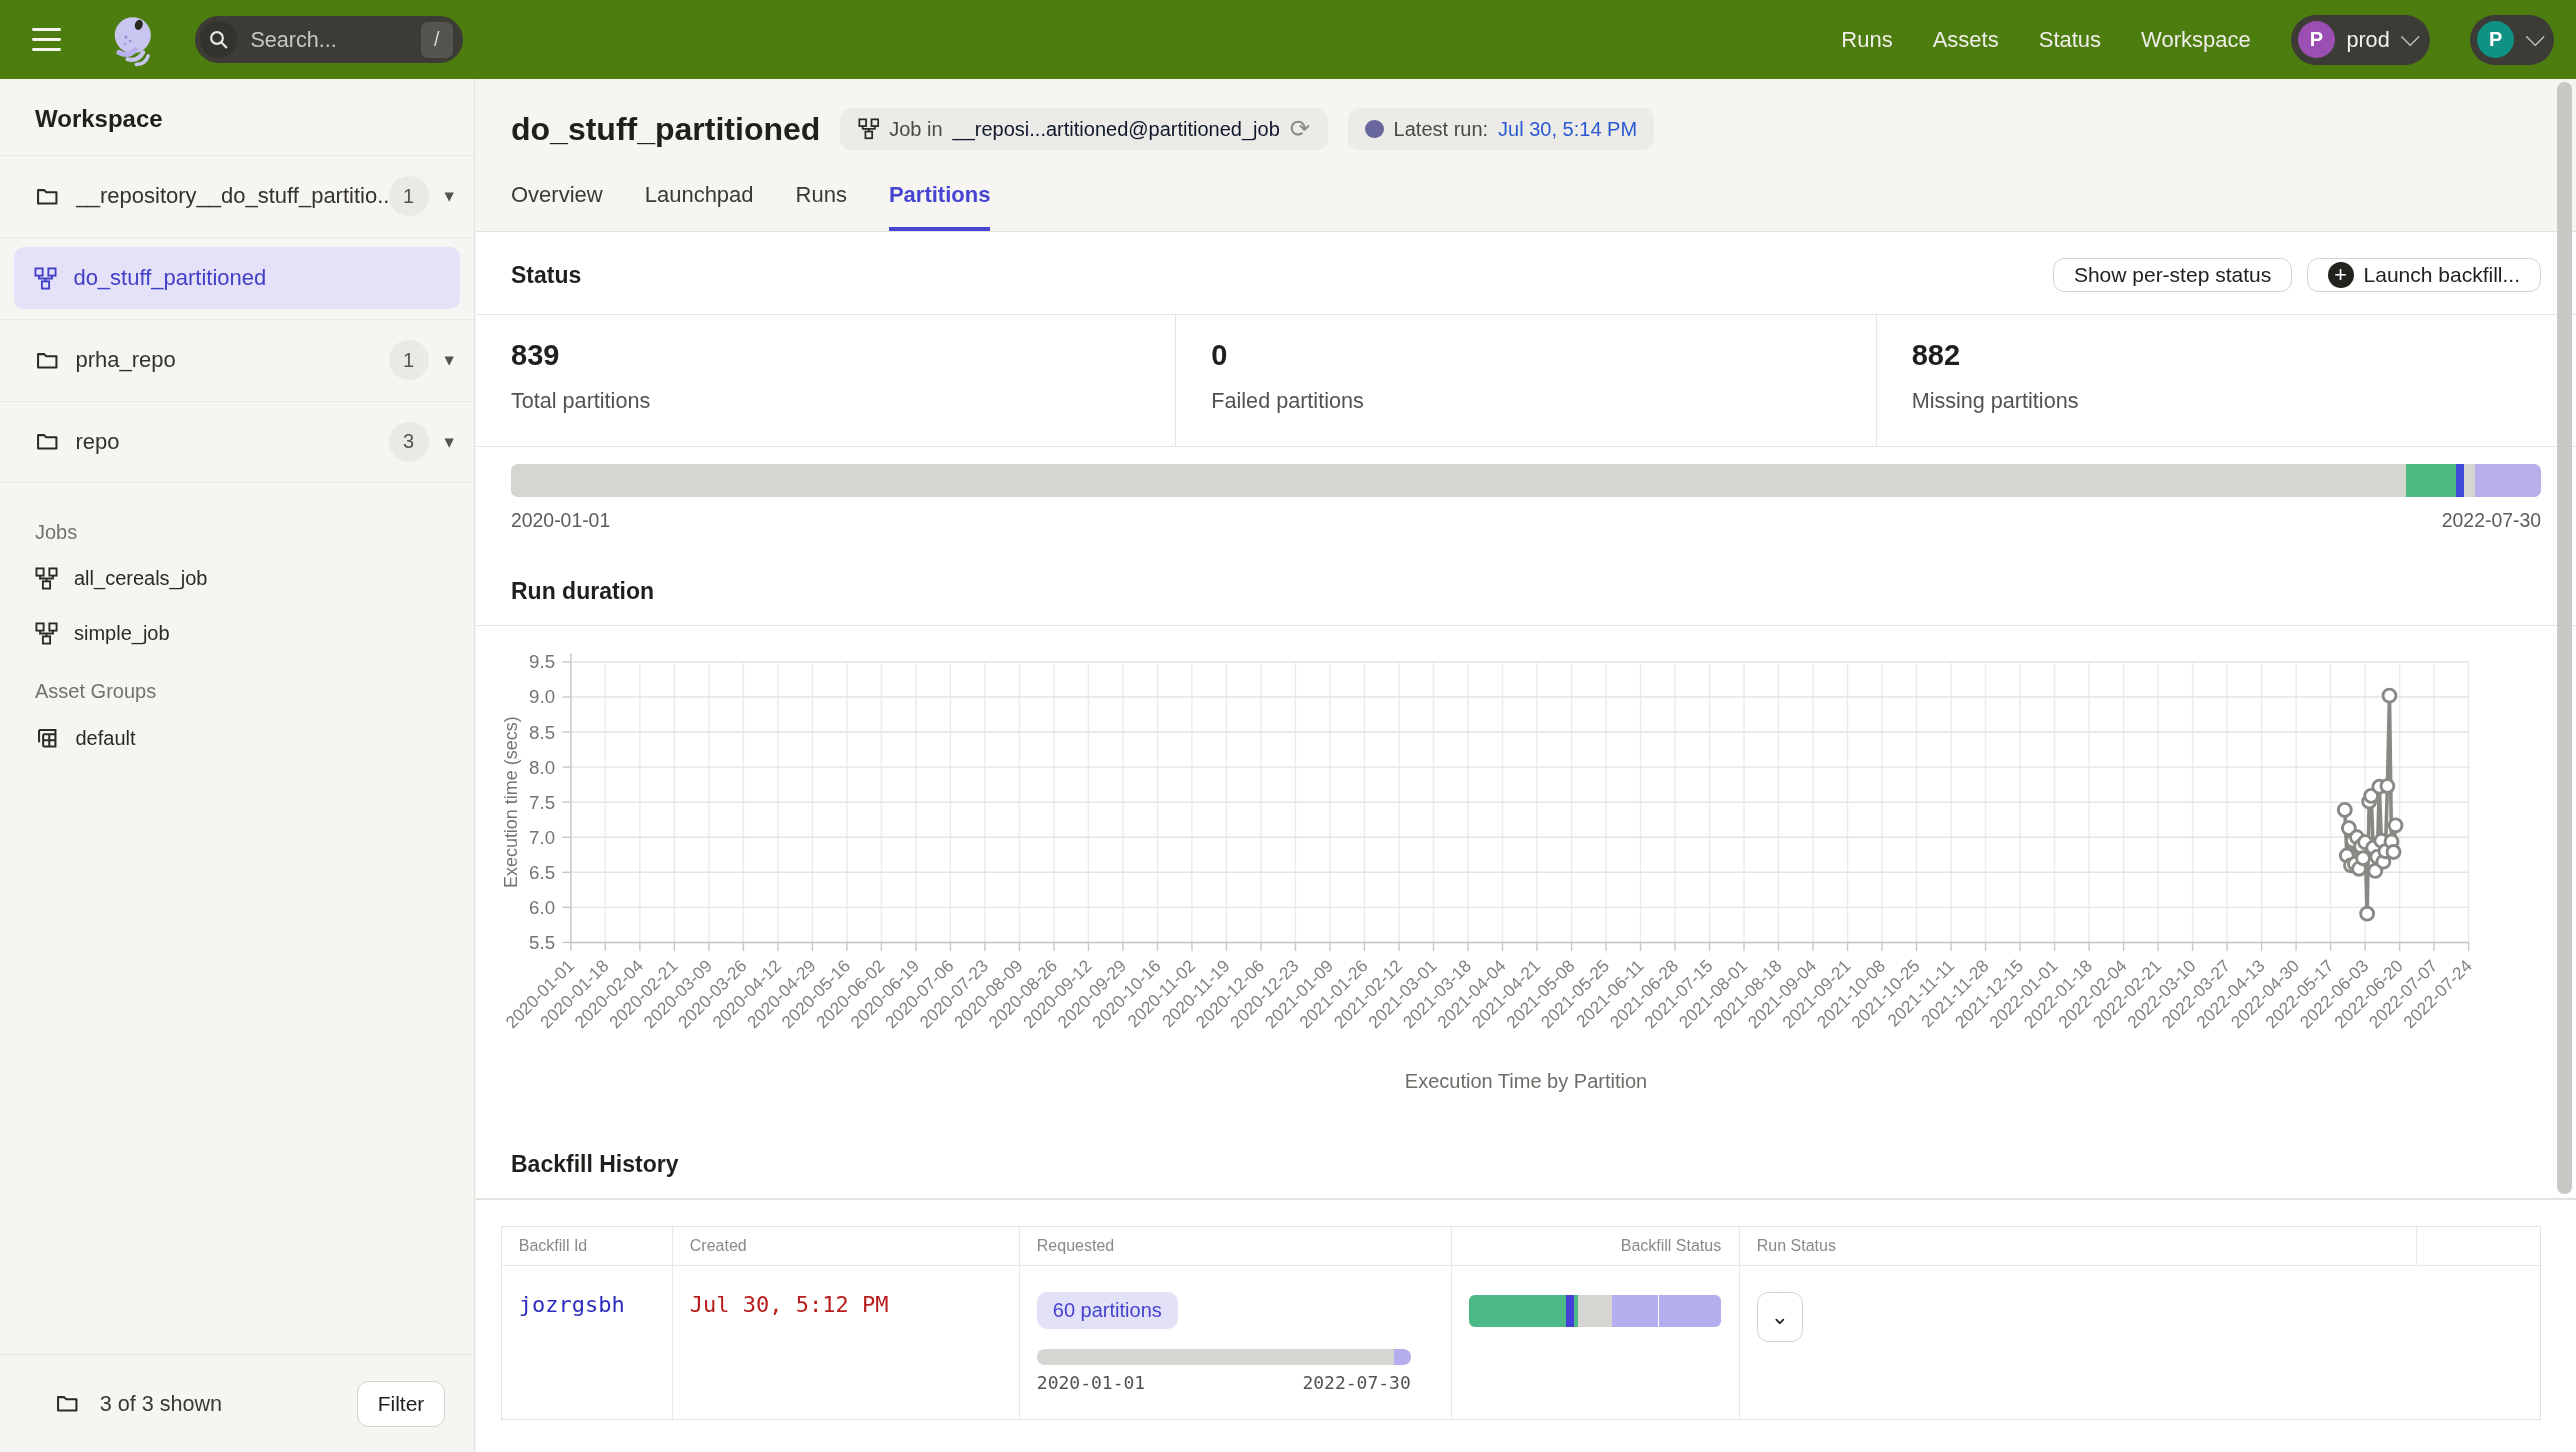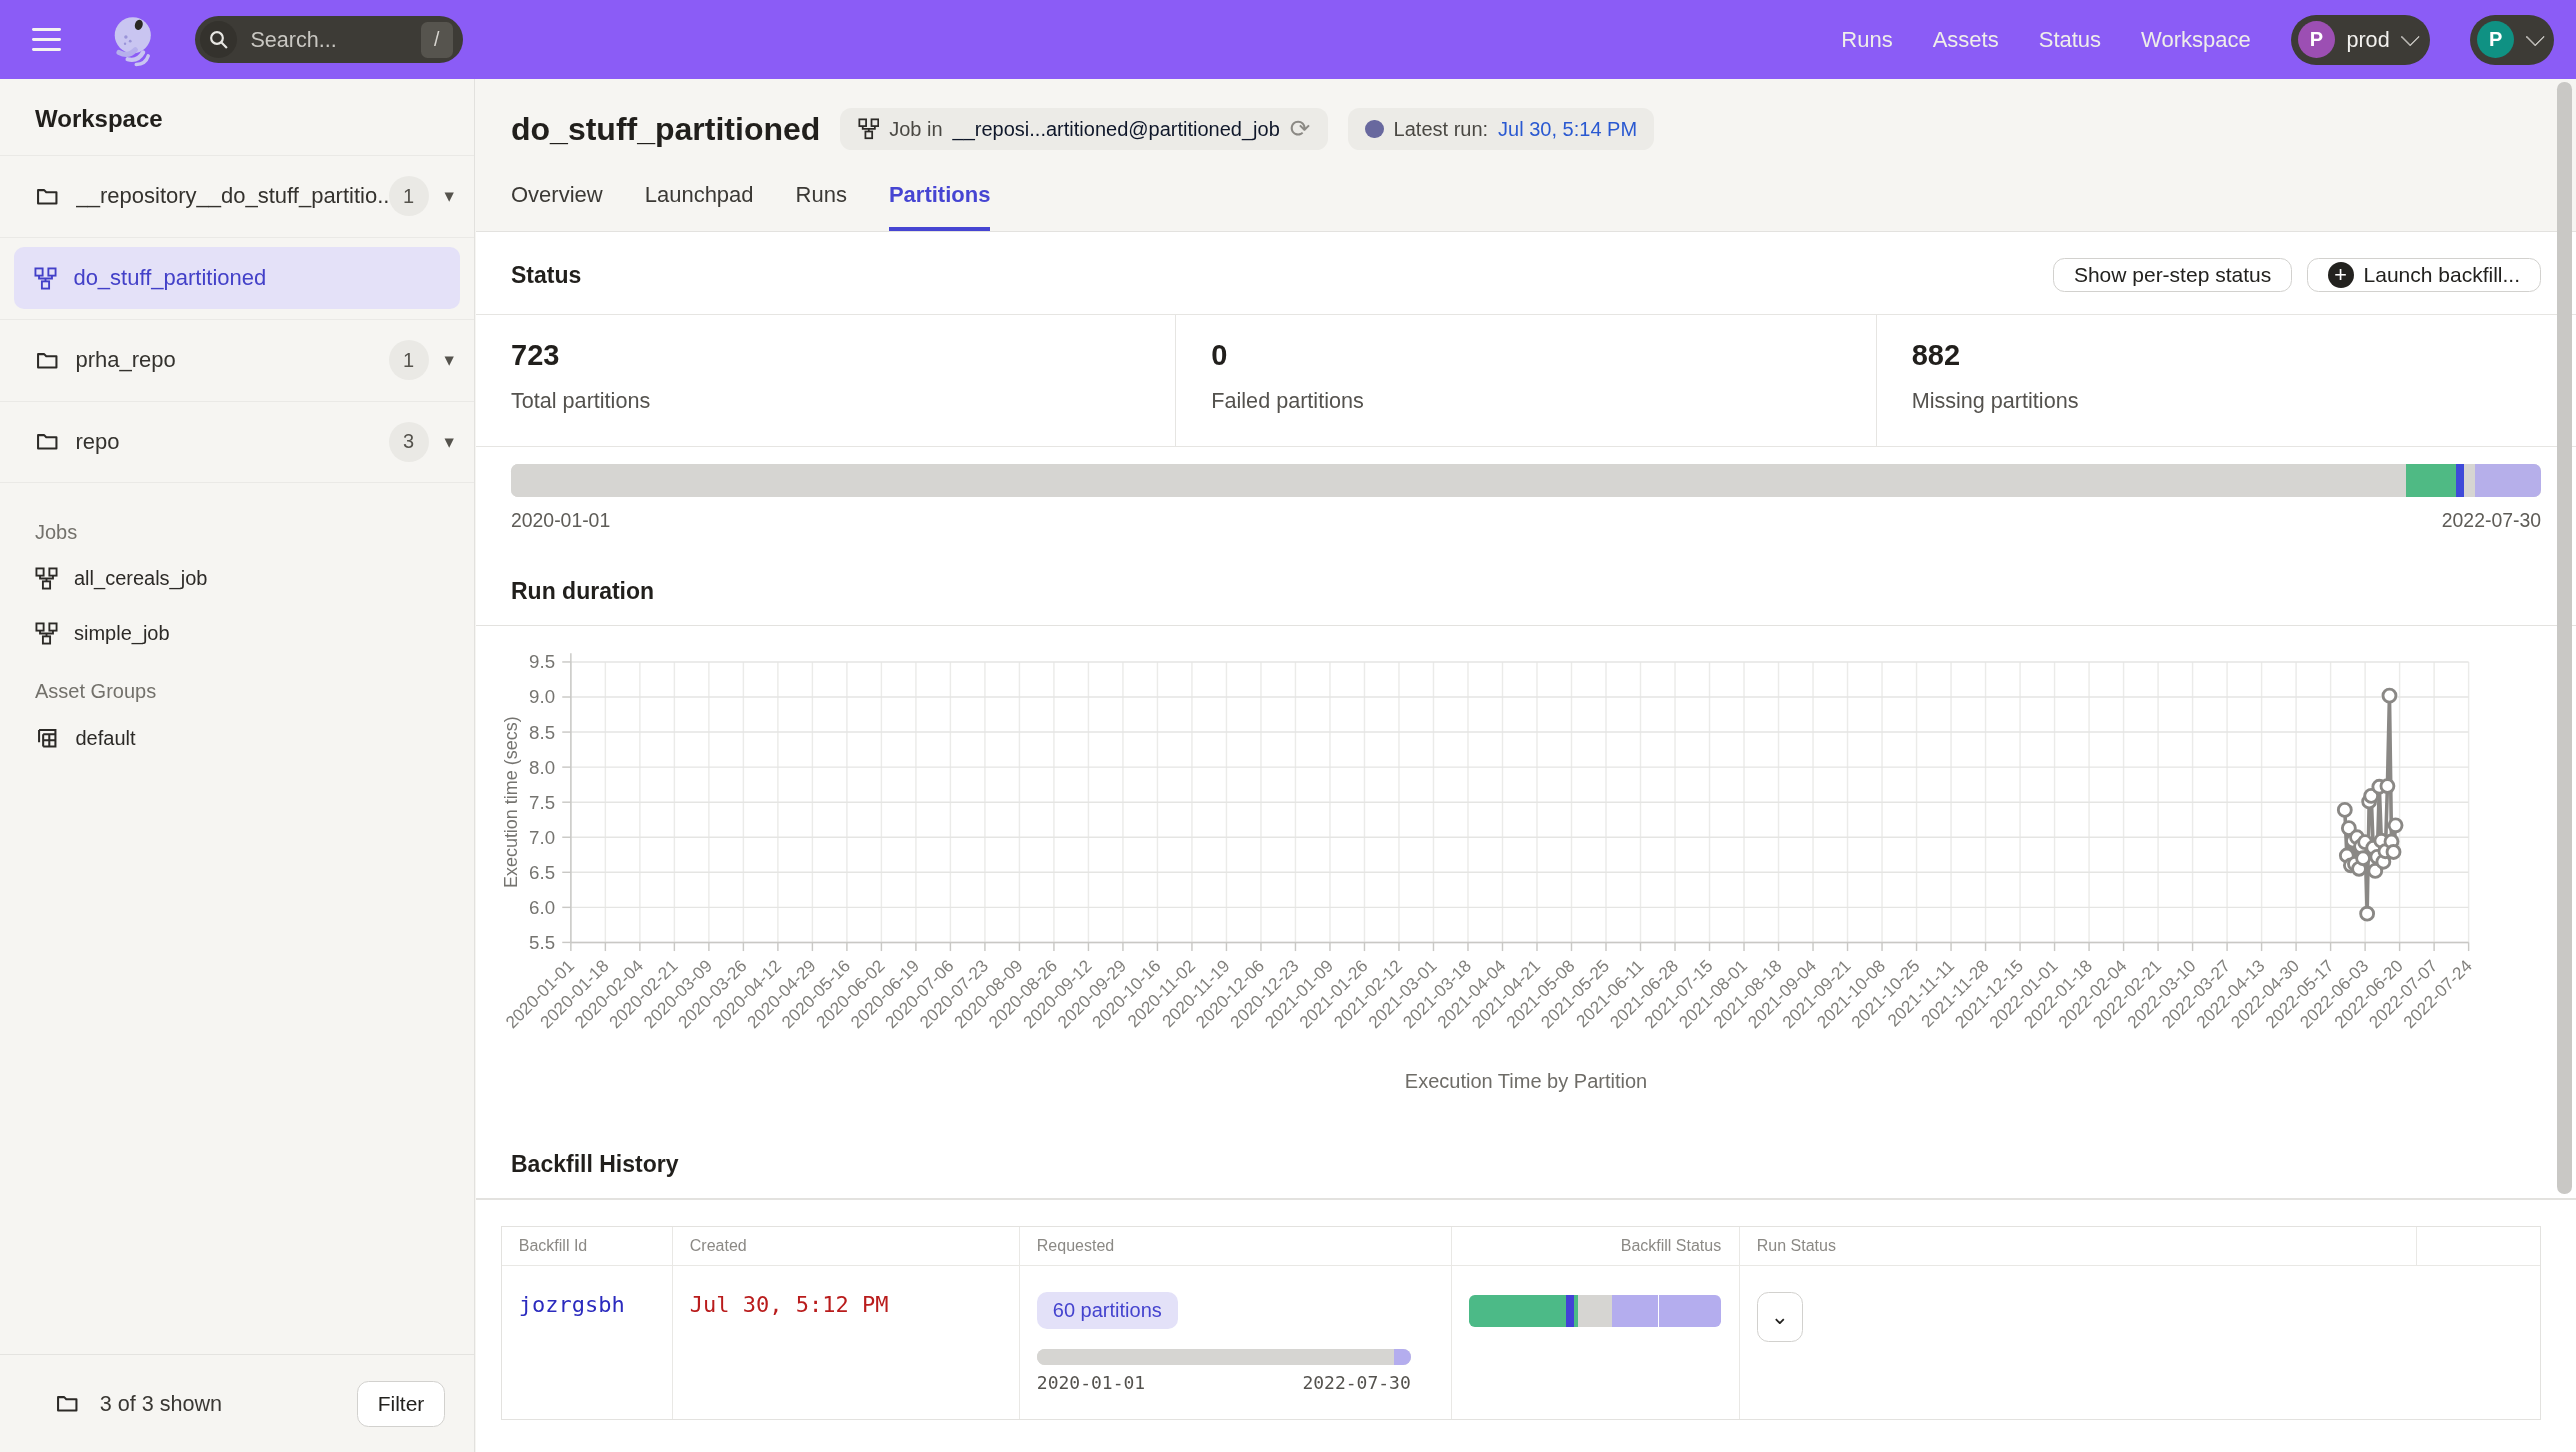--- a/index.html
+++ b/index.html
@@ -2,21 +2,21 @@
 <html style="font-size:11.5px"><head>
 <meta charset="utf-8">
 <style>
   * { margin:0; padding:0; box-sizing:border-box; }
   html,body { width:2576px; height:1452px; }
   body { font-family:"Liberation Sans", sans-serif; background:#f6f5f2; overflow:hidden; }
   #app { position:relative; width:2576px; height:1452px; overflow:hidden; }
   .mono { font-family:"DejaVu Sans Mono","Liberation Mono",monospace; }
 
   
-  .topbar { position:absolute; left:0; top:0; width:2576px; height:79px; background:#8b5cf6;
+  .topbar { position:absolute; left:0; top:0; width:2576px; height:79px; background:#4d7c0f;
             display:flex; align-items:center; padding:0 21.6px; z-index:30; }
   .hamburger { width:46px; height:46px; display:flex; flex-direction:column; justify-content:center; gap:6.5px; cursor:pointer; margin-left:10px; }
   .hamburger span { display:block; width:29px; height:3.6px; background:#f4f3f0; border-radius:1.4px; }
   .logo { width:55px; height:55px; margin-left:29px; }
   .searchbox { margin-left:33px; width:268px; height:47px; background:#3d3b36; border-radius:24px;
                display:flex; align-items:center; padding:0 10px 0 5.8px; }
   .search-iconwrap { width:37px; height:37px; border-radius:50%; background:#34322d; display:flex; align-items:center; justify-content:center; }
   .searchbox .ph { color:#c9c7c2; font-size:21.6px; margin-left:13px; flex:1; }
   .slashkey { width:32px; height:36px; background:#56544e; border-radius:6.5px; color:#d8d6d1; font-size:19.4px;
               display:flex; align-items:center; justify-content:center; }
@@ -304,21 +304,21 @@
           </button>
           <button class="btn action-btn">
             <span class="plus-circle">+</span>
             <span>Launch backfill...</span>
           </button>
         </div>
       </div>
 
       <div class="stats-row" id="stats-host">
           <div class="stat">
-            <div class="v">723</div>
+            <div class="v">839</div>
             <div class="l">Total partitions</div>
           </div>
           <div class="stat">
             <div class="v">0</div>
             <div class="l">Failed partitions</div>
           </div>
           <div class="stat">
             <div class="v">882</div>
             <div class="l">Missing partitions</div>
           </div>

